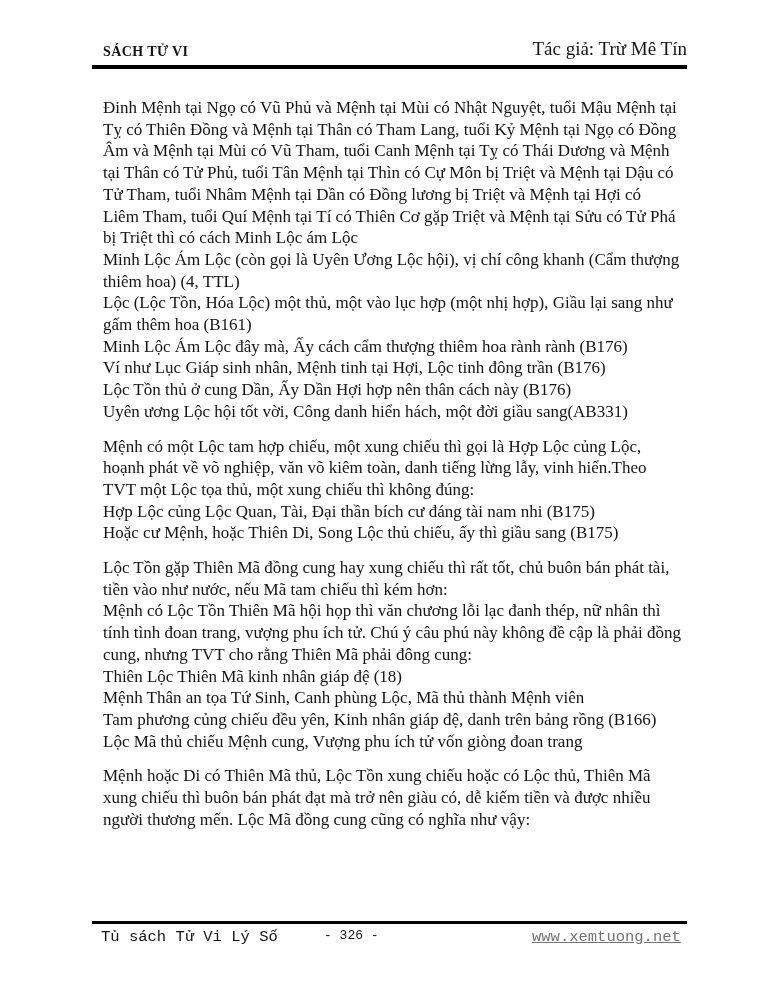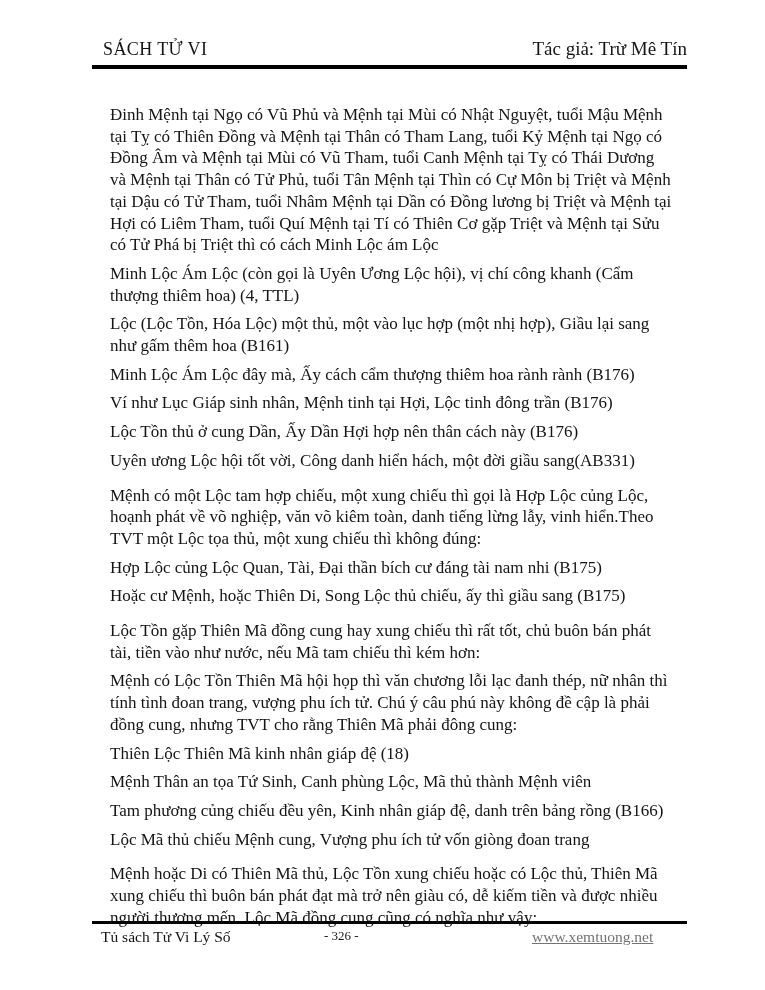--- a/index.html
+++ b/index.html
@@ -17,48 +17,49 @@
   .header {
     position: absolute;
     left: 92px; right: 78px; top: 38px;
     border-bottom: 4px solid #000000;
     padding-bottom: 5px;
     display: flex;
     justify-content: space-between;
     align-items: flex-end;
   }
   .header .book-title {
-    font-weight: normal;
-    font-size: 18px;
+    font-weight: bold;
+    font-size: 14px;
     letter-spacing: 0.4px;
     padding-left: 11px;
   }
   .header .author {
     font-size: 19px;
   }
 
   
   .body-text {
     position: absolute;
     left: 103px; top: 97px;
     width: 578px;
     font-size: 17px;
     line-height: 21.7px;
     text-align: left;
   }
-  .body-text p { margin: 7px; }
+  .body-text p { margin: 0; }
   .body-text p.gap { margin-top: 13px; }
 
   
   .footer {
     position: absolute;
     left: 92px; right: 78px; top: 921px;
     border-top: 3.5px solid #000000;
     padding-top: 3px;
     height: 30px;
+    font-family: Liberation Mono, monospace;
   }
   .footer .series {
     position: absolute; left: 9px; top: 4px;
     font-size: 15.5px;
   }
   .footer .page-num {
     position: absolute; left: 232px; top: 4px;
     font-size: 13px;
   }
   .footer .site-link {

